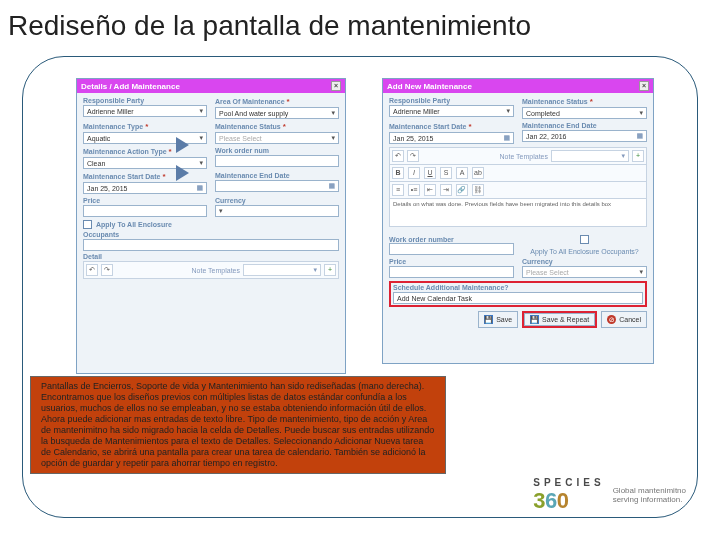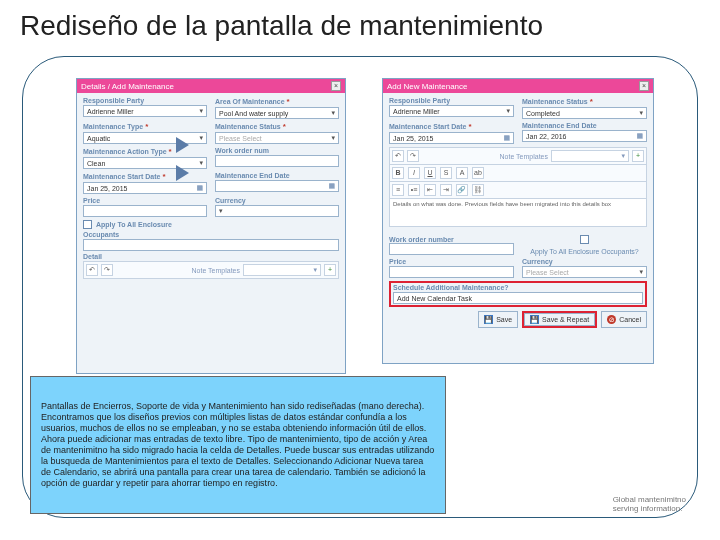--- a/index.html
+++ b/index.html
@@ -1,22 +1,22 @@
 <!DOCTYPE html>
 <html><head>
 <meta charset="utf-8">
 <style>
   *{box-sizing:border-box;margin:0;padding:0;font-family:Arial,Helvetica,sans-serif}
   body{width:720px;height:540px;background:#fff;position:relative;overflow:hidden}
   .slide-frame{position:absolute;left:22px;top:56px;right:22px;bottom:22px;border:1.5px solid #2a5a7a;border-radius:42px;z-index:0}
-  .slide-title{position:absolute;left:20px;top:10px;font-size:28px;color:#222;z-index:3}
+  .slide-title{position:absolute;left:8px;top:10px;font-size:28px;color:#222;z-index:3}
   .panel{position:absolute;background:#eef3f8;border:1px solid #7ea2c4;font-size:7px;color:#333;z-index:2}
   .panel-left{left:76px;top:78px;width:270px;height:296px}
   .panel-right{left:382px;top:78px;width:272px;height:286px}
-  .panel-header{background:#ec4899;color:#fff;font-weight:normal;padding:2px 4px;display:flex;justify-content:space-between;align-items:center;font-size:8px}
+  .panel-header{background:#d946ef;color:#fff;font-weight:bold;padding:2px 4px;display:flex;justify-content:space-between;align-items:center;font-size:8px}
   .close-x{width:10px;height:10px;background:#eee;border:1px solid #999;color:#444;font-size:7px;line-height:8px;text-align:center}
   .panel-body{padding:4px 6px}
   .row{display:flex;gap:8px;margin-bottom:3px}
   .field{flex:1;display:flex;flex-direction:column}
   .lbl{color:#6a8bb0;font-weight:bold;font-size:7px;margin-bottom:1px}
   .req{color:#c0392b;font-size:8px}
   .input{border:1px solid #9ab3cc;background:#fff;height:12px;padding:0 3px;font-size:7px;display:flex;align-items:center;justify-content:space-between;color:#333}
   .input.sel::after{content:"▾";color:#555;font-size:7px}
   .arrow-in-left{position:absolute;width:0;height:0;border-top:8px solid transparent;border-bottom:8px solid transparent;border-left:13px solid #5b7ca8;z-index:5}
   .occ-row{display:flex;align-items:center;gap:4px;margin-top:3px}
@@ -24,21 +24,21 @@
   .toolbar{display:flex;gap:3px;align-items:center;border:1px solid #c6d3e2;background:#f8fbfe;padding:2px;margin-top:1px}
   .tbtn{width:12px;height:12px;border:1px solid #c6d3e2;background:#fff;font-size:7px;line-height:10px;text-align:center;color:#555}
   .templates{flex:1;display:flex;align-items:center;justify-content:flex-end;gap:3px;color:#849abd;font-size:7px}
   .tmpl-box{border:1px solid #c6d3e2;background:#fff;height:12px;width:78px;padding:0 3px;display:flex;align-items:center;justify-content:space-between}
   .rte-row{display:flex;gap:4px;border:1px solid #c6d3e2;border-top:none;background:#f8fbfe;padding:2px}
   .rte-area{border:1px solid #c6d3e2;border-top:none;background:#fff;height:28px;padding:2px 3px;font-size:6px;color:#666}
   .detail-hdr{color:#6a8bb0;font-weight:bold;font-size:7px;margin-top:2px}
   .workorder-lbl{color:#6a8bb0;font-weight:bold;font-size:7px;margin-top:4px}
   .wo-cb{display:flex;align-items:center;gap:4px;color:#6a8bb0;font-size:7px}
   .redbox{border:2px solid #d23; padding:1px 2px;margin-top:3px}
-  .summary-box{position:absolute;left:30px;top:376px;width:416px;border:1px solid #666;background:#7dd3fc;padding:24px 10px;font-size:9px;line-height:1.22;color:#222;z-index:4}
+  .summary-box{position:absolute;left:30px;top:376px;width:416px;border:1px solid #666;background:#c2410c;padding:4px 10px;font-size:9px;line-height:1.22;color:#222;z-index:4}
   .logo-wrap{position:absolute;right:34px;bottom:26px;z-index:3;display:flex;align-items:center;gap:8px}
   .logo-mark{font-size:22px;font-weight:bold;color:#4a4a4a;letter-spacing:-0.5px}
   .logo-mark .three{color:#8aa02b}
   .logo-mark .six{color:#5aa6b5}
   .logo-mark .zero{color:#b6842e}
   .logo-tag{font-size:8px;color:#777;line-height:1.1}
   .save-row{display:flex;justify-content:flex-end;gap:4px;margin-top:4px}
   .btn{border:1px solid #9ab3cc;background:#eef3f8;padding:1px 5px;font-size:7px;display:flex;align-items:center;gap:3px}
   .ic{width:9px;height:9px;display:inline-flex;align-items:center;justify-content:center;font-size:7px}
   .ic-save{background:#3a78c8;color:#fff}
@@ -256,17 +256,21 @@
           <span class="ic ic-cancel">⊘</span>
           <span>Cancel</span>
         </div>
     </div>
   </div>
 </div>
 
 <div class="summary-box">Pantallas de Encierros, Soporte de vida y Mantenimiento han sido rediseñadas (mano derecha). Encontramos que los diseños previos con múltiples listas de datos estándar confundía a los usuarios, muchos de ellos no se empleaban, y no se estaba obteniendo información útil de ellos. Ahora puede adicionar mas entradas de texto libre. Tipo de mantenimiento, tipo de acción y Area de mantenimitno ha sido migrado hacia la celda de Detalles. Puede buscar sus entradas utilizando la busqueda de Mantenimientos para el texto de Detalles. Seleccionando Adicionar Nueva tarea de Calendario, se abrirá una pantalla para crear una tarea de calendario. También se adicionó la opción de guardar y repetir para ahorrar tiempo en registro.</div>
 
 <div class="logo-wrap">
+  <div>
+    <div style="font-size:10px;letter-spacing:4px;color:#4a4a4a;font-weight:bold">SPECIES</div>
+    <div class="logo-mark"><span class="three">3</span><span class="six">6</span><span class="zero">0</span></div>
+  </div>
   <div class="logo-tag">
     <div>Global mantenimitno</div>
     <div>serving information.</div>
   </div>
 </div>
 
 </body></html>

